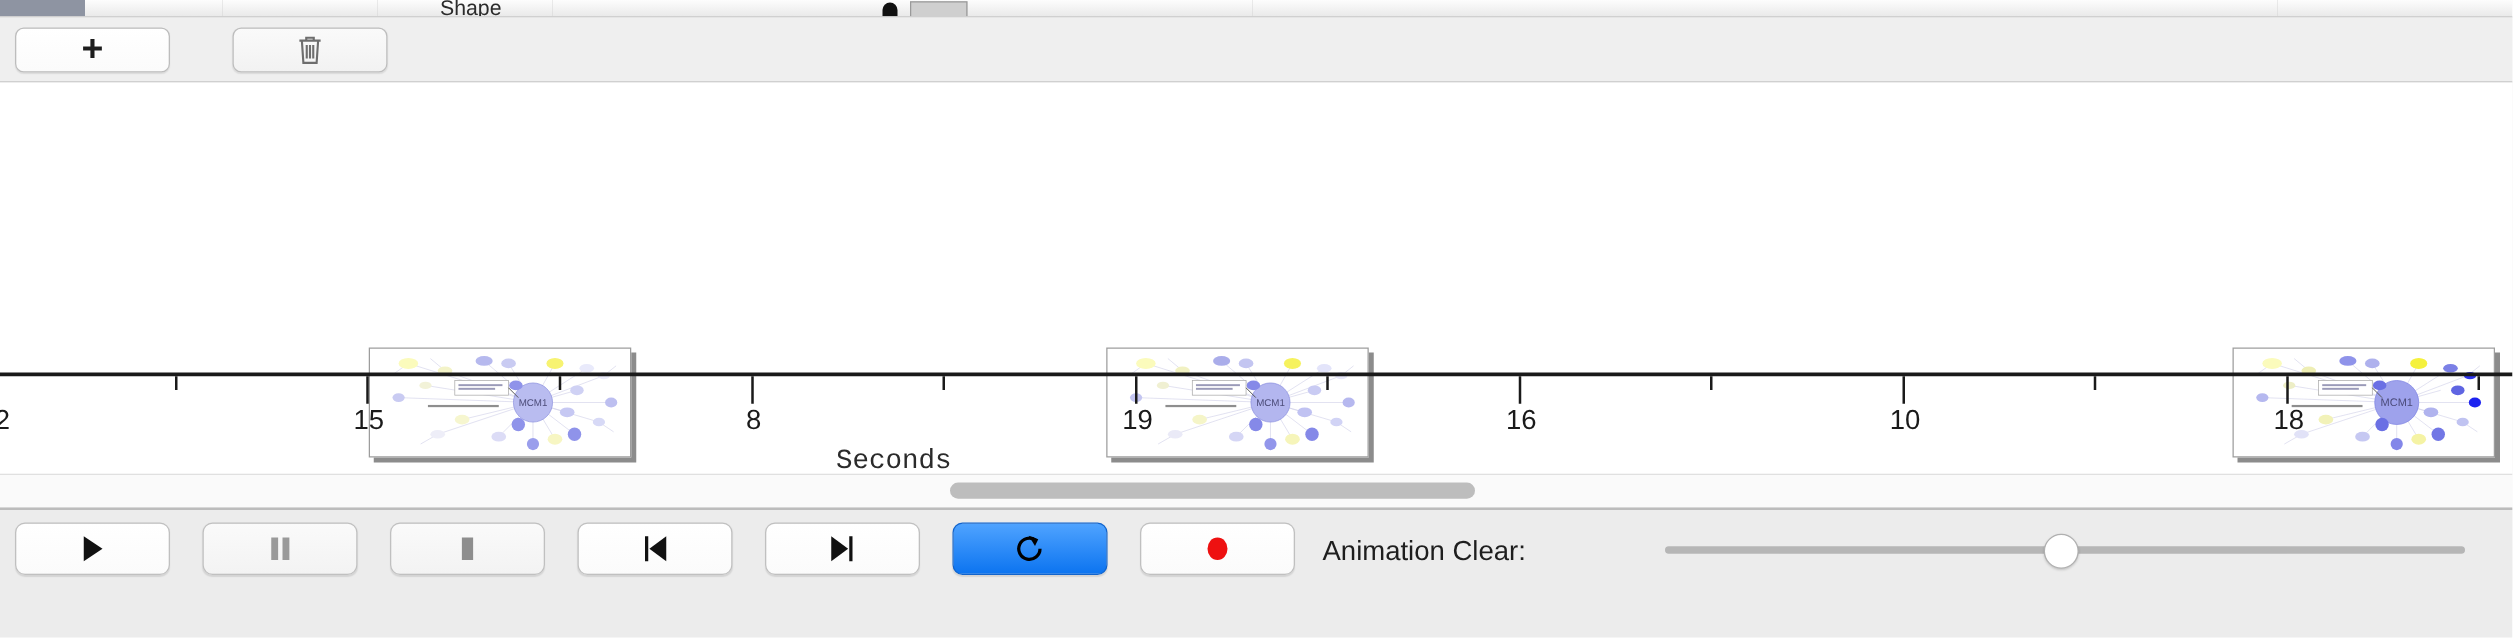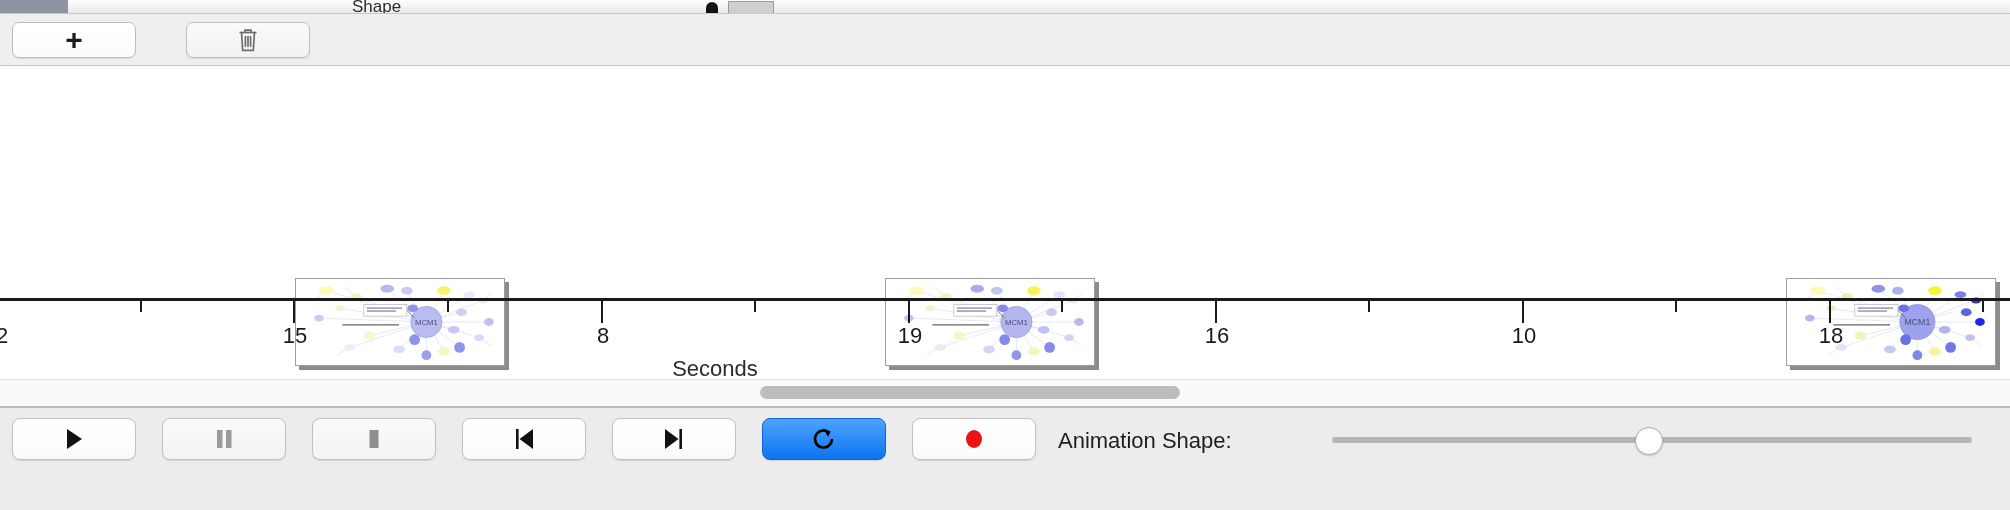--- a/index.html
+++ b/index.html
@@ -134,21 +134,21 @@
   .tick.major { height: 22px; }
   .tick.minor { height: 11px; }
   .tick-label {
     position: absolute; top: 25px;
     font-size: 22px; color: #1a1a1a;
     transform: translateX(-50%);
     white-space: nowrap;
   }
   .axis-title {
     position: absolute; top: 290px; left: 0; width: 2010px;
-    text-align: center; font-size: 22px; color: #2b2b2b;
+    text-align: center; font-size: 22px; color: #2b2b2b; font-family: Liberation Mono, monospace;
   }
   .axis-title span { position: relative; left: -290px; }
 
   
   .hscroll {
     position: absolute; left: 0; bottom: 0; width: 2010px; height: 26px;
     background: #fafafa;
     border-top: 1px solid #e0e0e0;
   }
   .hscroll-thumb {
@@ -440,19 +440,19 @@
         <path d="M12 2.6 L19.6 5.4 L17 10.8 Z" fill="#000000"></path>
       </svg>
     </div>
 
     <div class="cbtn" style="left:912px;width:124px;">
       <svg class="glyph" width="24" height="24" viewBox="0 0 24 24">
         <ellipse cx="12" cy="12" rx="8" ry="9" fill="#ee1111"></ellipse>
       </svg>
     </div>
 
-    <div class="speed-label" style="left:1058px;">Animation Shape:</div>
+    <div class="speed-label" style="left:1058px;">Animation Clear:</div>
 
     <div class="slider" style="left:1332px;width:640px;"></div>
     <div class="slider-thumb" style="left:1635px;"></div>
   </div>
 
 </div>
 
 </body></html>

